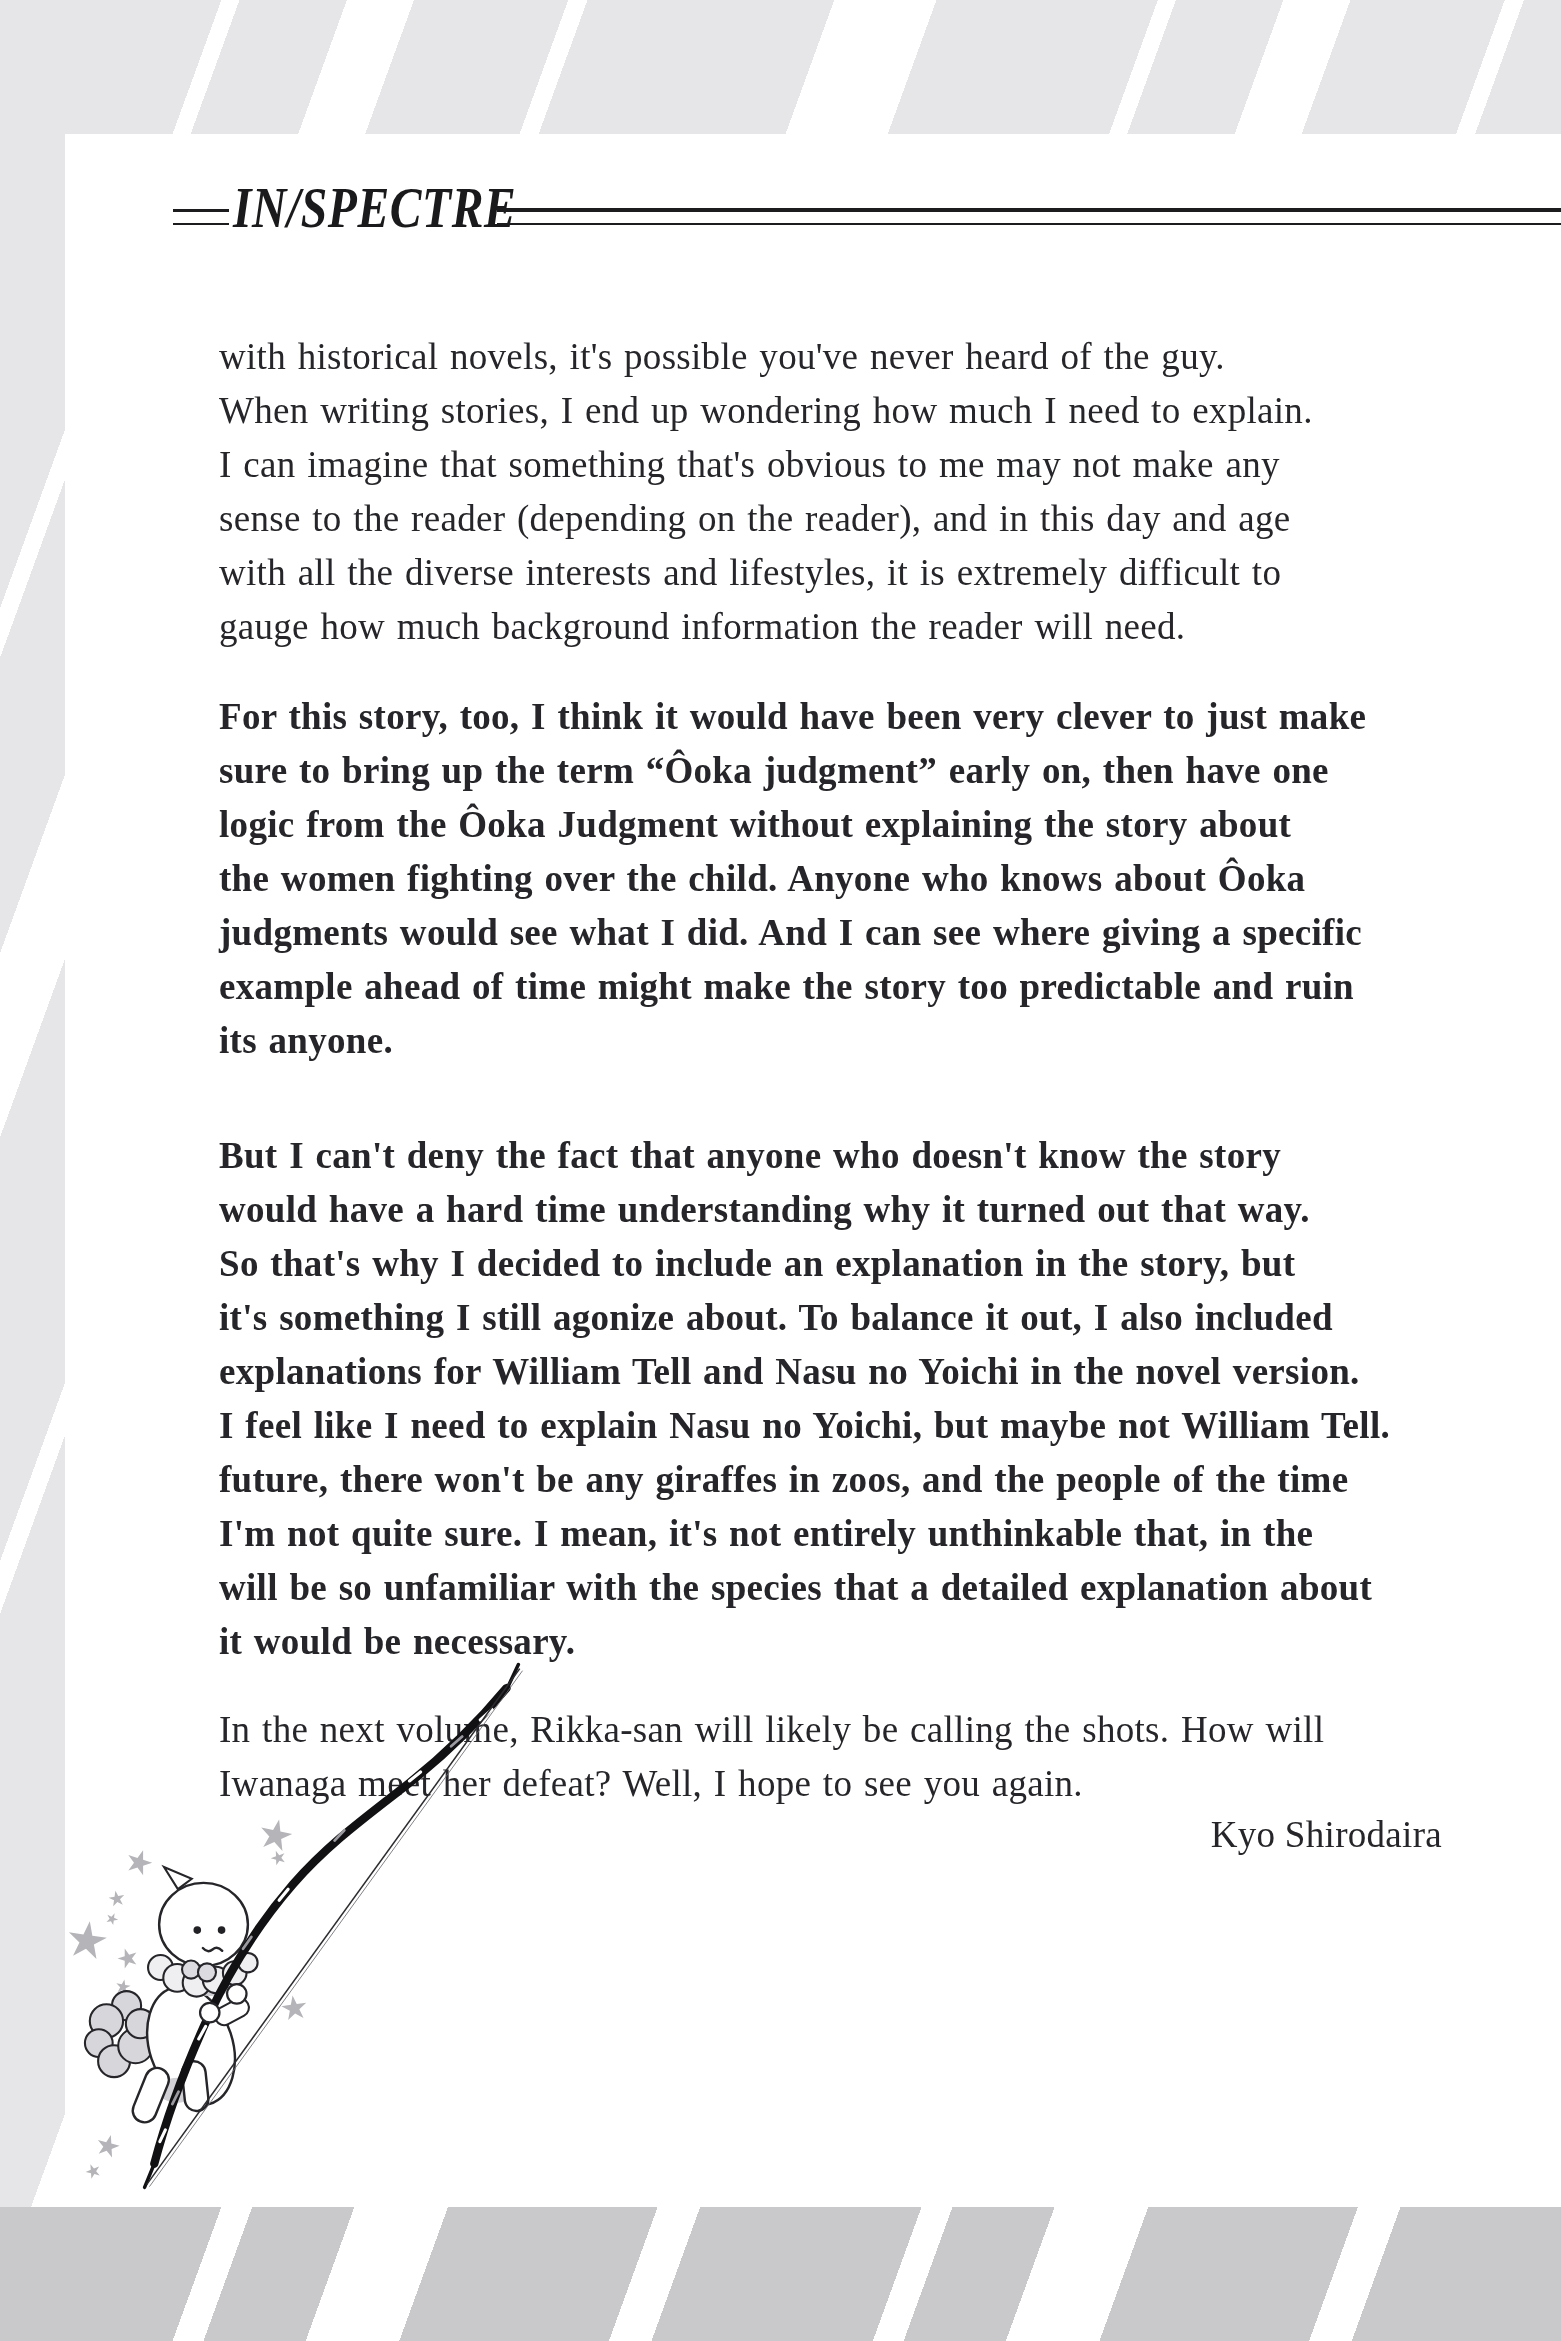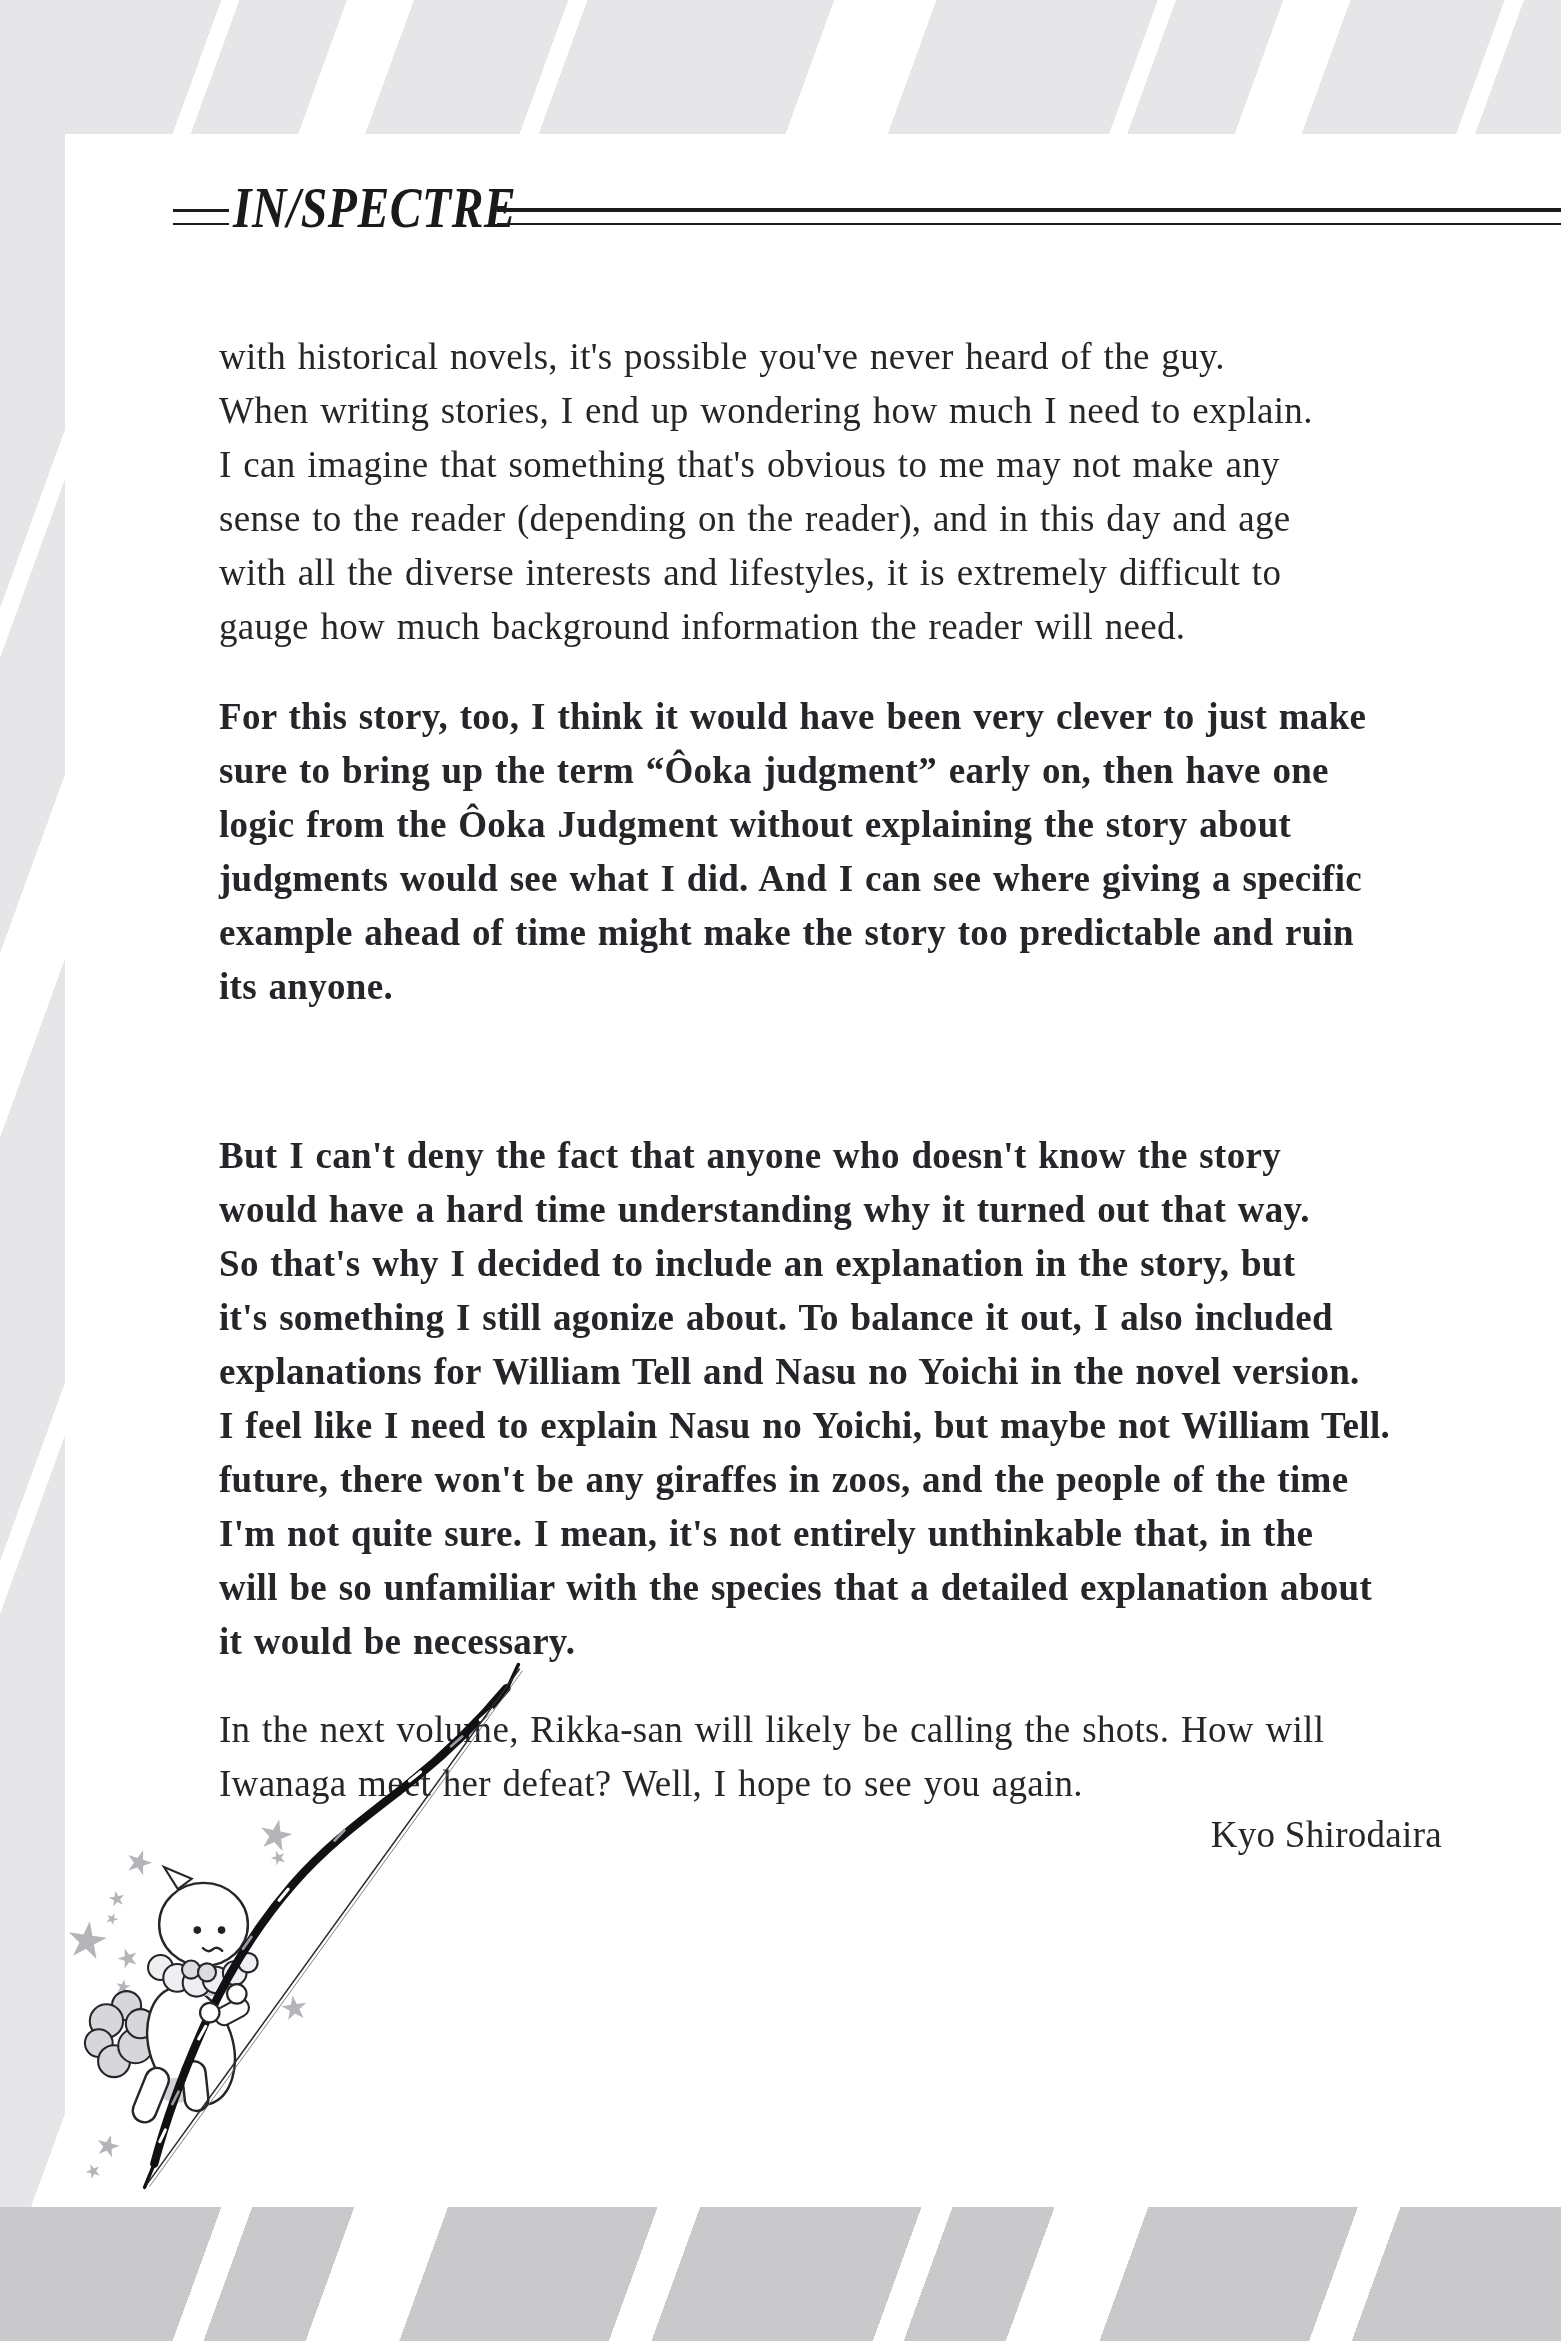--- a/index.html
+++ b/index.html
@@ -83,20 +83,21 @@
       <div>When writing stories, I end up wondering how much I need to explain.</div>
       <div>I can imagine that something that's obvious to me may not make any</div>
       <div>sense to the reader (depending on the reader), and in this day and age</div>
       <div>with all the diverse interests and lifestyles, it is extremely difficult to</div>
       <div>gauge how much background information the reader will need.</div>
     </div>
   <div class="para p2">
       <div>For this story, too, I think it would have been very clever to just make</div>
       <div>sure to bring up the term “Ôoka judgment” early on, then have one</div>
       <div>logic from the Ôoka Judgment without explaining the story about</div>
+      <div>the women fighting over the child. Anyone who knows about Ôoka</div>
       <div>judgments would see what I did. And I can see where giving a specific</div>
       <div>example ahead of time might make the story too predictable and ruin</div>
       <div>its anyone.</div>
     </div>
   <div class="para p3">
       <div>But I can't deny the fact that anyone who doesn't know the story</div>
       <div>would have a hard time understanding why it turned out that way.</div>
       <div>So that's why I decided to include an explanation in the story, but</div>
       <div>it's something I still agonize about. To balance it out, I also included</div>
       <div>explanations for William Tell and Nasu no Yoichi in the novel version.</div>

